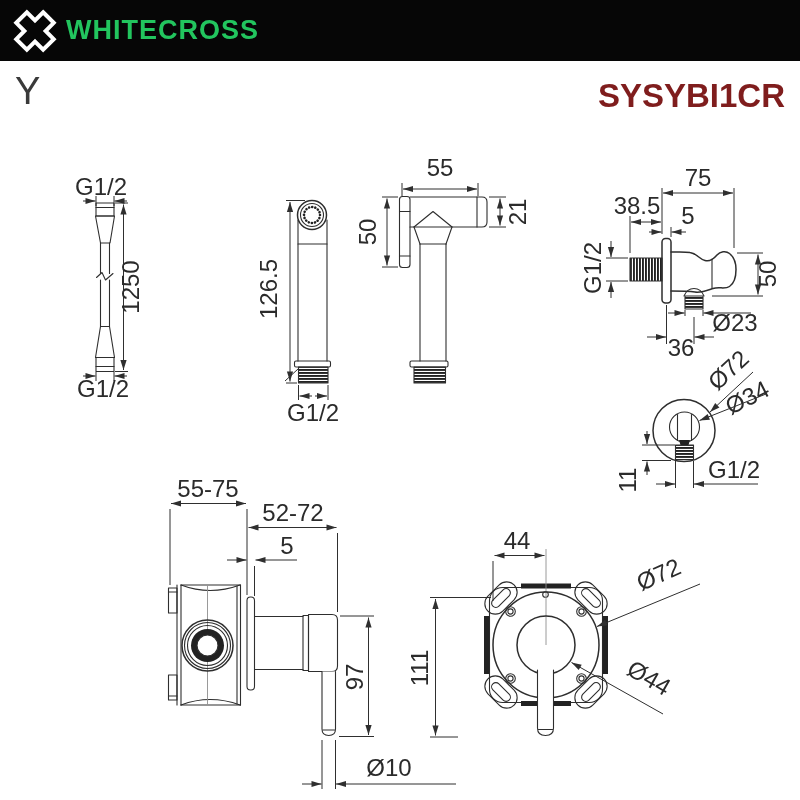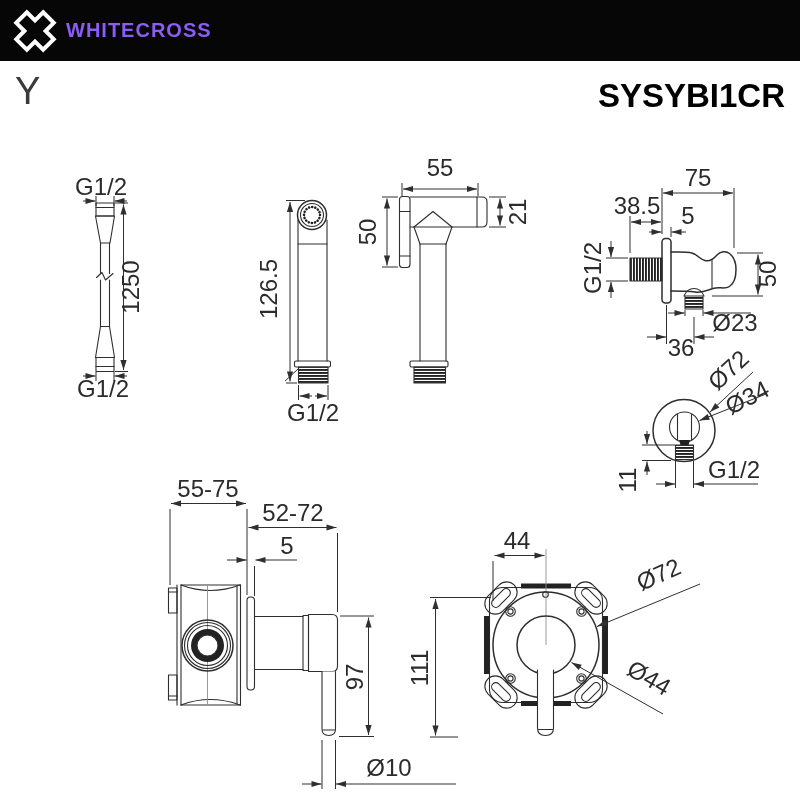--- a/index.html
+++ b/index.html
@@ -1,22 +1,22 @@
 <!DOCTYPE html>
 <html><head>
 <meta charset="utf-8">
 <style>
   html,body{margin:0;padding:0}
   body{width:800px;height:800px;background:#fff;position:relative;overflow:hidden;
        font-family:"Liberation Sans",sans-serif}
   .hdr{position:absolute;left:0;top:0;width:800px;height:61px;background:#060606;
        display:flex;align-items:center;padding-left:13px;box-sizing:border-box}
-  .brand{color:#8b5cf6;font-size:20px;font-weight:bold;letter-spacing:1px;margin-left:9px}
+  .brand{color:#22c55e;font-size:27px;font-weight:bold;letter-spacing:1px;margin-left:9px}
   .series{position:absolute;left:15px;top:70px;font-size:38px;color:#3a3a3a}
-  .model{position:absolute;right:15px;top:77px;font-size:33px;font-weight:bold;color:#000000}
+  .model{position:absolute;right:15px;top:77px;font-size:33px;font-weight:bold;color:#7f1d1d}
   svg.sheet{position:absolute;left:0;top:0}
   .o{fill:none;stroke:#2e2e2e;stroke-width:1.5;stroke-linejoin:round;stroke-linecap:round}
   .o2{fill:none;stroke:#2e2e2e;stroke-width:1.1;stroke-linejoin:round;stroke-linecap:round}
   .d{fill:none;stroke:#2f2f2f;stroke-width:1}
   .cl{fill:none;stroke:#8f8f8f;stroke-width:0.9}
   .fd{fill:#222;stroke:none}
   text{font-family:"Liberation Sans",sans-serif;font-size:24px;fill:#2b2b2b}
 </style>
 </head>
 <body>

